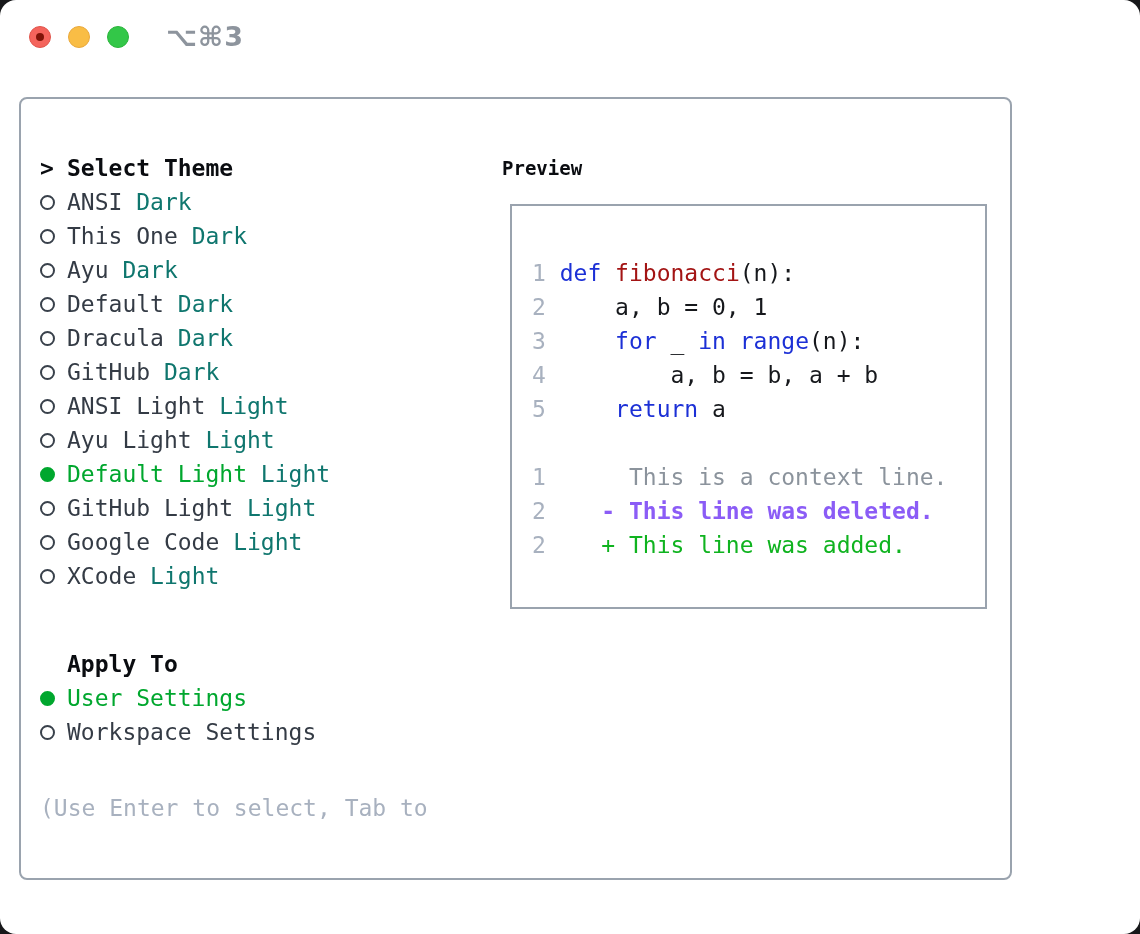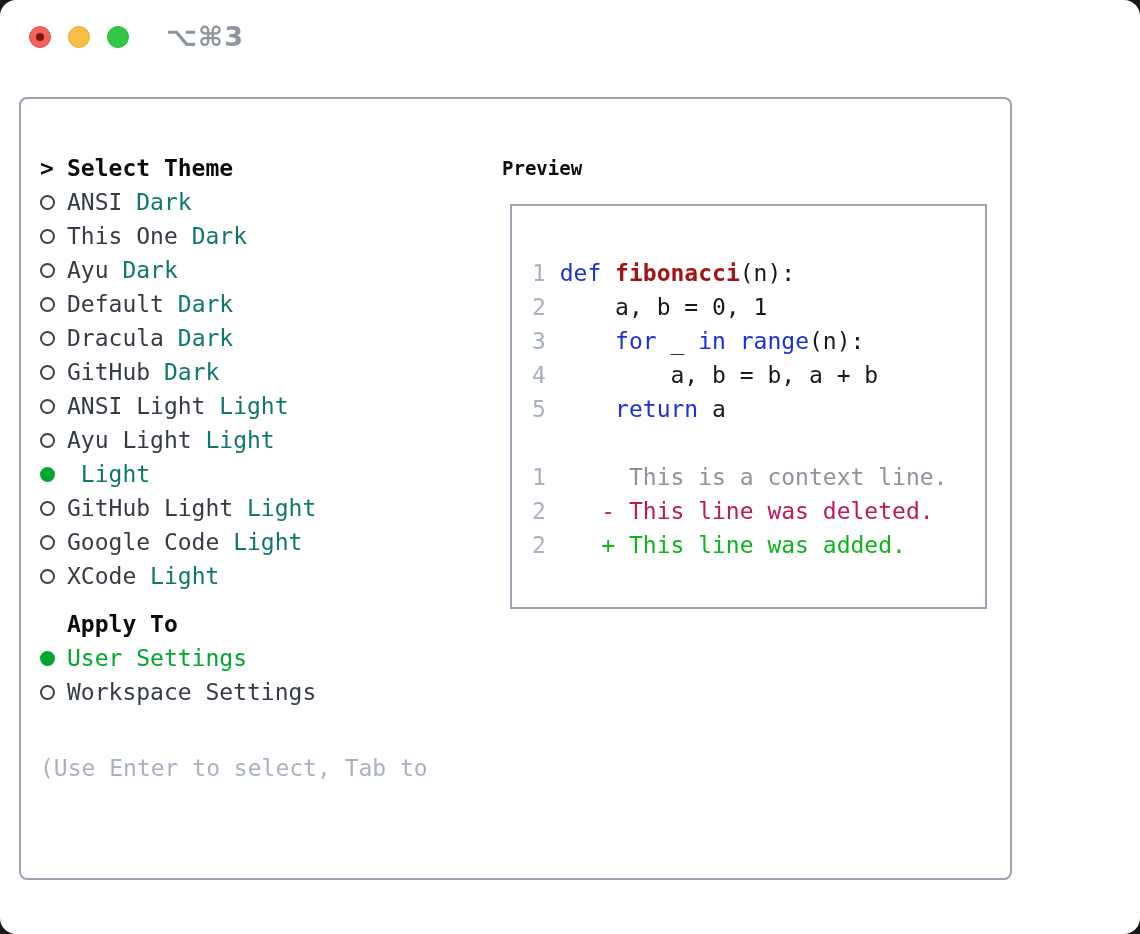--- a/index.html
+++ b/index.html
@@ -35,43 +35,43 @@
   .left-col { position: absolute; left: 19px; top: 52px; font-size: 23px; }
   .row, .row-header { display: flex; align-items: center; height: 34px; white-space: pre; }
   .row-header { font-weight: bold; color: #0a0c10; }
   .icon-col { flex: 0 0 27px; display: flex; align-items: center; }
   .cursor { font-weight: bold; color: #0a0c10; }
   .circle { width: 15px; height: 15px; border: 2px solid #39414b; border-radius: 50%; box-sizing: border-box; background: transparent; }
   .selected .circle { background: #00a72e; border-color: #00a72e; }
   .name { color: #343b45; }
   .selected .name { color: #00a72e; }
   .tag { color: #0f766e; margin-left: 0.602em; }
-  .apply-header { margin-top: 14px; }
+  .apply-header { margin-top: 54px; }
   .help { margin-top: 42px; color: #a8b1bf; }
   .help div { height: 34px; line-height: 34px; }
 
   
   .preview-label {
     position: absolute; left: 481px; top: 52px; height: 34px; line-height: 34px;
     font-weight: bold; font-size: 19px; color: #0a0c10;
   }
   .preview-box {
     position: absolute; left: 489px; top: 105px;
     width: 477px; height: 405px; box-sizing: border-box;
     border: 2px solid #9aa3ae; background: #ffffff;
     padding: 50px 0 0 20px;
     font-size: 23px; overflow: hidden;
   }
   .cline { height: 34px; line-height: 34px; white-space: pre; font-size: 23px; }
   .ln { color: #a8b1bf; }
   .tk-kw { color: #1c30d6; }
-  .tk-fn { color: #a31414; font-weight: bold; }
+  .tk-fn { color: #a31414; }
   .tk-plain { color: #16181c; }
   .tk-ctx { color: #8b939c; }
-  .tk-del { color: #be185d; }
+  .tk-del { color: #8b5cf6; font-weight: bold; }
   .tk-add { color: #0fb31f; }
 </style>
 </head>
 <body>
 
 <div class="screen">
 
   <span class="tl tl-red">
       <span class="tl-dot"></span>
     </span>
@@ -89,21 +89,21 @@
 
       <div id="theme-rows">
           <div class="row"><span class="icon-col"><span class="circle"></span></span><span class="name">ANSI</span><span class="tag">Dark</span></div>
           <div class="row"><span class="icon-col"><span class="circle"></span></span><span class="name">This One</span><span class="tag">Dark</span></div>
           <div class="row"><span class="icon-col"><span class="circle"></span></span><span class="name">Ayu</span><span class="tag">Dark</span></div>
           <div class="row"><span class="icon-col"><span class="circle"></span></span><span class="name">Default</span><span class="tag">Dark</span></div>
           <div class="row"><span class="icon-col"><span class="circle"></span></span><span class="name">Dracula</span><span class="tag">Dark</span></div>
           <div class="row"><span class="icon-col"><span class="circle"></span></span><span class="name">GitHub</span><span class="tag">Dark</span></div>
           <div class="row"><span class="icon-col"><span class="circle"></span></span><span class="name">ANSI Light</span><span class="tag">Light</span></div>
           <div class="row"><span class="icon-col"><span class="circle"></span></span><span class="name">Ayu Light</span><span class="tag">Light</span></div>
-          <div class="row selected"><span class="icon-col"><span class="circle"></span></span><span class="tag">Light</span></div>
+          <div class="row selected"><span class="icon-col"><span class="circle"></span></span><span class="name">Default Light</span><span class="tag">Light</span></div>
           <div class="row"><span class="icon-col"><span class="circle"></span></span><span class="name">GitHub Light</span><span class="tag">Light</span></div>
           <div class="row"><span class="icon-col"><span class="circle"></span></span><span class="name">Google Code</span><span class="tag">Light</span></div>
           <div class="row"><span class="icon-col"><span class="circle"></span></span><span class="name">XCode</span><span class="tag">Light</span></div>
         </div>
 
       <div class="row-header apply-header">
         <span class="icon-col"></span>
         <span>Apply To</span>
       </div>
 

